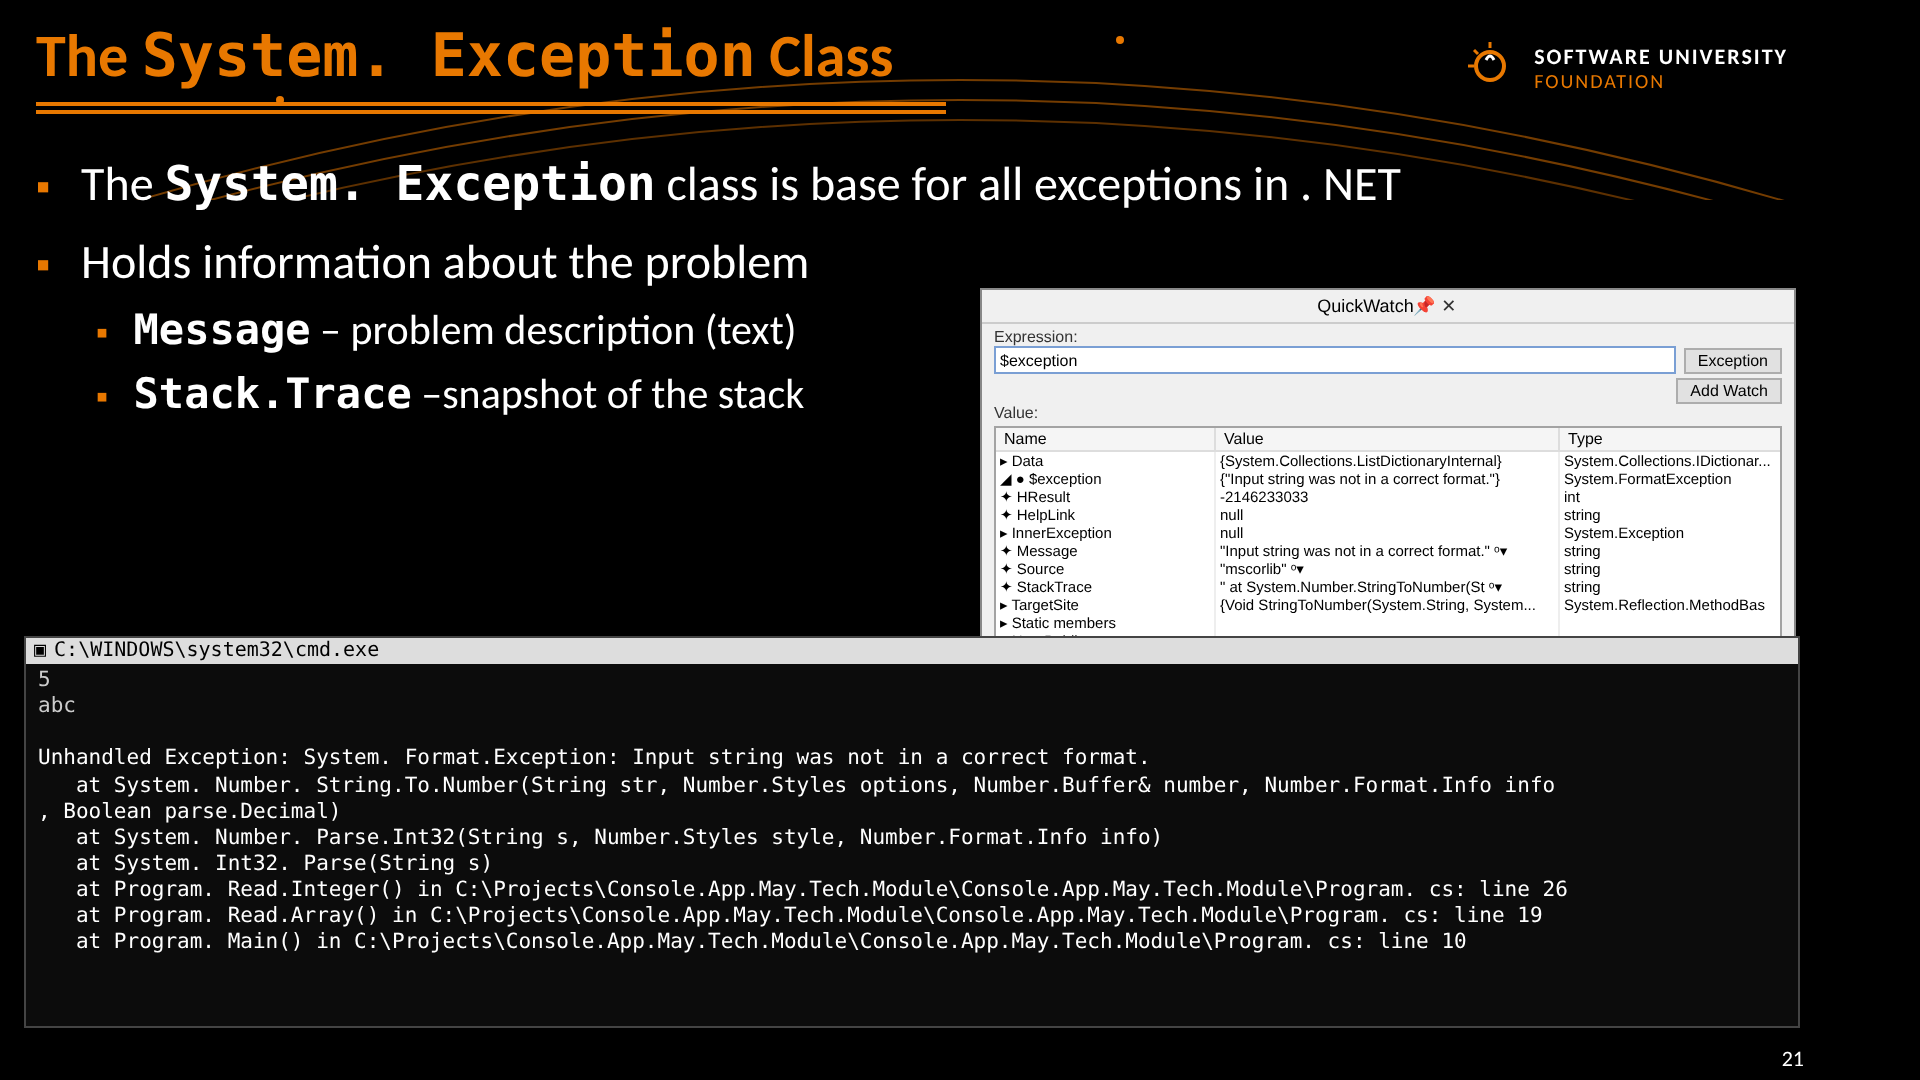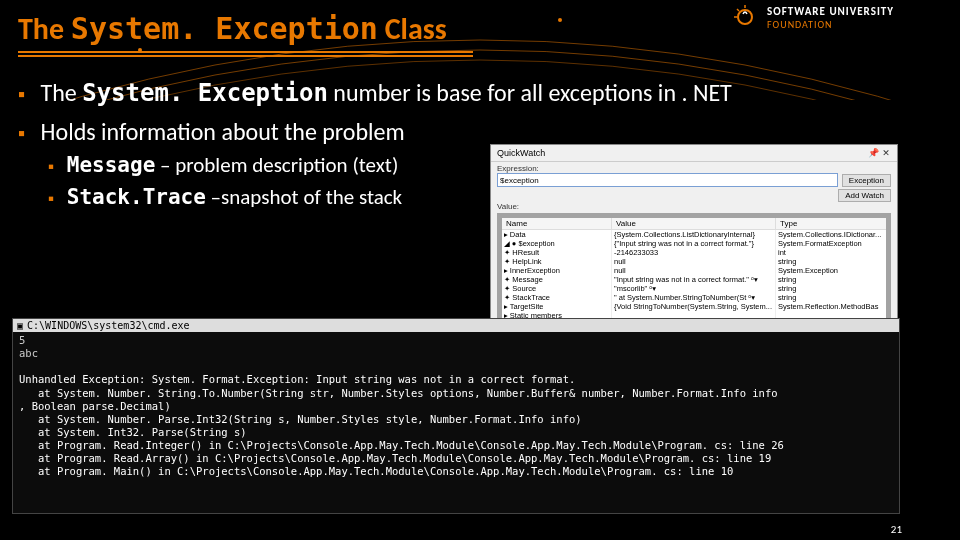--- a/index.html
+++ b/index.html
@@ -4,43 +4,43 @@
 <style>
   * { box-sizing: border-box; margin: 0; padding: 0; }
   body { width: 960px; height: 540px; background: #000; font-family: Calibri, Arial, sans-serif; overflow: hidden; position: relative; }
   .slide { width: 912px; height: 540px; position: relative; background: #000; }
   .arcs { position: absolute; top: 0; left: 0; width: 960px; height: 100px; z-index: 0; pointer-events: none; }
   .title-bar { position: absolute; top: 10px; left: 18px; right: 200px; }
   .title { color: #e87800; font-size: 30px; font-weight: bold; }
   .title .mono { font-family: Consolas, monospace; }
   .underline1 { height: 2px; background: #e87800; margin-top: 4px; width: 455px; }
   .underline2 { height: 2px; background: #e87800; margin-top: 2px; width: 455px; }
-  .logo { position: absolute; top: 4px; right: 18px; color: #fff; font-size: 9px; letter-spacing: 1px; text-align: left; }
+  .logo { position: absolute; top: 20px; right: 18px; color: #fff; font-size: 9px; letter-spacing: 1px; text-align: left; }
   .logo .bulb { display: inline-block; vertical-align: middle; margin-right: 6px; }
   .logo .txt { display: inline-block; vertical-align: middle; line-height: 1.1; }
   .logo .su { font-weight: bold; font-size: 11px; }
   .logo .fd { color: #e87800; font-weight: normal; font-size: 10px; }
   .content { position: absolute; top: 78px; left: 18px; right: 18px; color: #fff; }
   ul.l1 { list-style: none; }
   ul.l1 > li { font-size: 24px; margin-bottom: 10px; }
   ul.l1 > li::before { content: "▪"; color: #e87800; margin-right: 10px; font-size: 20px; }
   ul.l2 { list-style: none; margin-left: 30px; margin-top: 6px; }
   ul.l2 > li { font-size: 21px; margin-bottom: 6px; }
   ul.l2 > li::before { content: "▪"; color: #e87800; margin-right: 8px; font-size: 17px; }
   .mono { font-family: Consolas, monospace; }
   b { font-weight: bold; }
   .qw { position: absolute; top: 144px; right: 14px; width: 408px; height: 200px; background: #f0f0f0; border: 1px solid #888; color: #000; font-family: "Segoe UI", Arial, sans-serif; font-size: 8px; z-index: 5; }
-  .qw .titlebar { padding: 3px 6px; font-size: 9px; display:flex; justify-content:space-between; align-items:center; border-bottom:1px solid #ccc; }
+  .qw .titlebar { padding: 3px 6px; font-size: 9px; display:flex; justify-content:center; align-items:center; border-bottom:1px solid #ccc; }
   .qw .wbtns span { display:inline-block; width:10px; text-align:center; color:#333; }
   .qw .sect { padding: 2px 6px; }
   .qw .lbl { font-size: 8px; color: #333; }
   .qw .exprrow { display:flex; gap:4px; align-items:center;justify-content:flex-end; }
   .qw input.expr { flex:1; height: 14px; font-size:8px; border:1px solid #7a9fd4; padding:0 2px; background:#fff; }
   .qw .btn { background:#e1e1e1; border:1px solid #adadad; padding:1px 6px; font-size:8px; }
-  .qw .grid { margin-top:2px; border:5px solid #a3a3a3; background:#fff; height:118px; overflow:hidden; }
+  .qw .grid { margin-top:2px; border:1px solid #a3a3a3; background:#fff; height:118px; overflow:hidden; }
   .qw .ghead { display:flex; background:#f5f5f5; border-bottom:1px solid #ddd; font-size:8px; }
   .qw .ghead div:nth-child(1){ width:110px; padding:1px 4px; border-right:1px solid #ddd;}
   .qw .ghead div:nth-child(2){ flex:1; padding:1px 4px; border-right:1px solid #ddd;}
   .qw .ghead div:nth-child(3){ width:110px; padding:1px 4px;}
   .qw .grow { display:flex; font-size:7.5px; }
   .qw .grow div:nth-child(1){ width:110px; padding:0 2px; border-right:1px solid #eee; white-space:nowrap; overflow:hidden;}
   .qw .grow div:nth-child(2){ flex:1; padding:0 2px; border-right:1px solid #eee; white-space:nowrap; overflow:hidden;}
   .qw .grow div:nth-child(3){ width:110px; padding:0 2px; white-space:nowrap; overflow:hidden;}
   .qw .footer { display:flex; justify-content:flex-end; gap:6px; padding:4px 6px; border-top:1px solid #ccc; }
   .cmd { position: absolute; left: 12px; right: 12px; top: 318px; height: 196px; background: #0c0c0c; border:1px solid #444; font-family: Consolas, monospace; font-size: 10.5px; color:#ccc; z-index:6; }
@@ -83,21 +83,21 @@
     </span>
     <span class="txt">
       <span class="su">SOFTWARE UNIVERSITY</span><br>
       <span class="fd">FOUNDATION</span>
     </span>
   </div>
 
   <div class="content">
     <ul class="l1">
       <li>
-        <span>The </span><b class="mono">System. Exception</b><span> number is base for all exceptions in . NET</span>
+        <span>The </span><b class="mono">System. Exception</b><span> class is base for all exceptions in . NET</span>
       </li>
       <li>
         <span>Holds information about the problem</span>
         <ul class="l2">
           <li>
             <b class="mono">Message</b><span> – problem description (text)</span>
           </li>
           <li>
             <b class="mono">Stack.Trace</b><span> –snapshot of the stack</span>
           </li>

